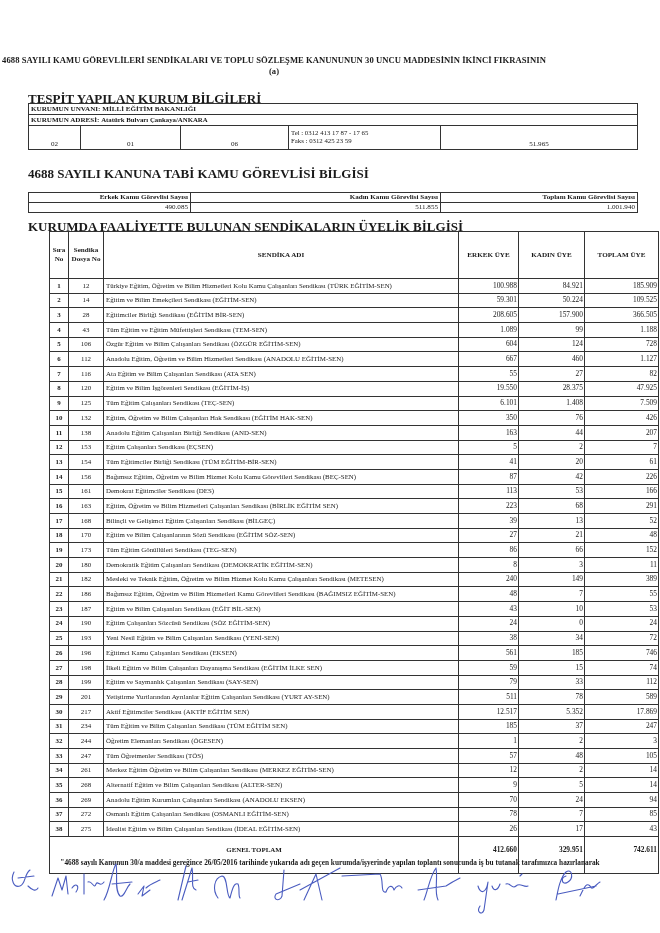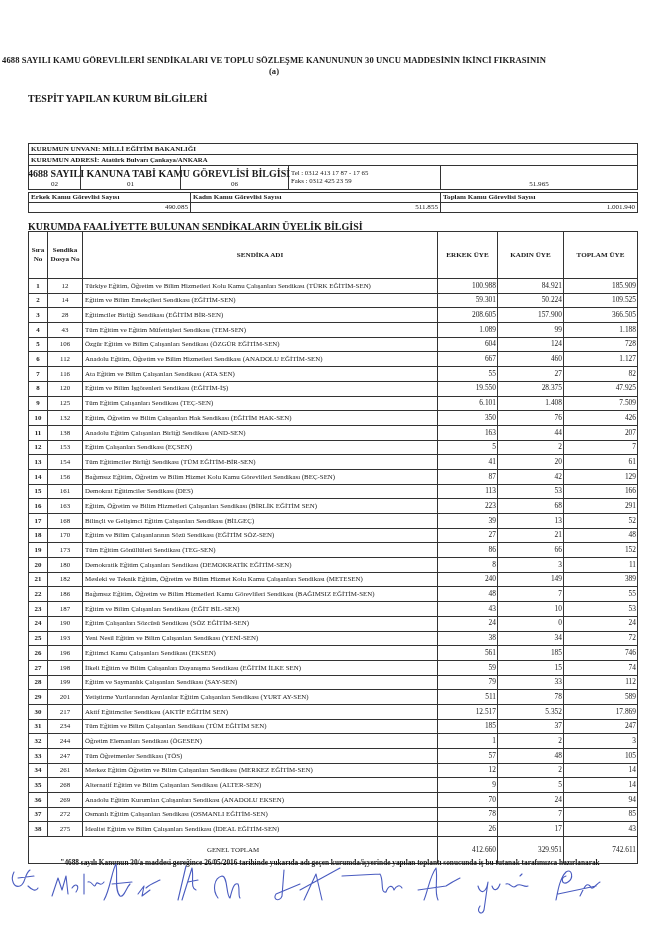--- a/index.html
+++ b/index.html
@@ -1,50 +1,50 @@
 <!DOCTYPE html>
 <html><head>
 <meta charset="utf-8">
 <style>
   html,body{margin:0;padding:0;background:#fff;}
   body{width:660px;height:933px;position:relative;overflow:hidden;font-family:"Liberation Serif","DejaVu Serif",serif;color:#1a1a1a;}
   .title{position:absolute;top:55px;left:0;width:548px;text-align:center;font-weight:bold;font-size:8.6px;line-height:11px;letter-spacing:0.05px;}
-  .sec{position:absolute;left:28px;font-weight:bold;font-size:10px;line-height:9px;text-align:center;}
+  .sec{position:absolute;left:28px;font-weight:bold;font-size:13px;line-height:9px;text-align:center;}
   table{border-collapse:collapse;position:absolute;left:28px;width:609px;table-layout:fixed;}
   td,th{border:1px solid #333;padding:0 2px;font-size:7.1px;line-height:8.4px;overflow:hidden;white-space:nowrap;}
   th{font-weight:bold;}
   #info td.full{font-weight:bold;height:10px;}
   #info td.full span.v{font-weight:bold;}
   #info td.full span.addr{font-weight:bold;font-size:6.8px;}
   #info .hdr td{text-align:center;font-weight:bold;height:20px;white-space:normal;line-height:8.3px;}
   #info .val td{text-align:center;height:22px;vertical-align:bottom;padding-bottom:1px;}
   #info .val td.tel{text-align:left;vertical-align:middle;font-size:6.8px;line-height:8.5px;}
   #emp td{height:9px;font-weight:bold;}
-  #emp .h td{font-weight:bold;text-align:left;margin-left:9px;}
+  #emp .h td{font-weight:bold;text-align:right;margin-left:9px;}
   #emp .v td{text-align:right;font-weight:normal;}
   #mem th{height:46px;text-align:center;white-space:normal;line-height:9px;}
   #mem td{height:13.7px;font-size:6.9px;}
   #mem td.no{text-align:center;font-weight:bold;}
   #mem td.dosya{text-align:center;}
   #mem td.name{text-align:left;}
   #mem td.num{text-align:right;padding-right:1px;font-size:7.4px;}
-  #mem tr.total td{height:17px;font-weight:normal;vertical-align:bottom;padding-bottom:9px;}
+  #mem tr.total td{height:17px;font-weight:bold;vertical-align:bottom;padding-bottom:19px;}
   #mem tr.total td.lbl{text-align:center;}
   .note{position:absolute;top:858px;left:0;width:660px;text-align:center;font-weight:bold;font-size:7.3px;line-height:9px;}
   .sigs{position:absolute;top:860px;left:0;width:660px;height:73px;}
 </style>
 </head>
 <body>
 
 <div class="title">
   <div>4688 SAYILI KAMU GÖREVLİLERİ SENDİKALARI VE TOPLU SÖZLEŞME KANUNUNUN 30 UNCU MADDESİNİN İKİNCİ FIKRASININ (a)</div>
 </div>
 
 <div class="sec" style="top:94px;">TESPİT YAPILAN KURUM BİLGİLERİ</div>
-<table id="info" style="top:103px;margin-top:40px;">
+<table id="info" style="top:103px;">
   <colgroup>
       <col style="width:52px">
       <col style="width:100px">
       <col style="width:108px">
       <col style="width:152px">
       <col style="width:197px">
     </colgroup>
   <tbody>
       <tr>
         <td class="full" colspan="5"><span>KURUMUN UNVANI:</span> <span class="v">MİLLİ EĞİTİM BAKANLIĞI</span></td>
@@ -80,21 +80,21 @@
   </tr>
   <tr class="v">
     <td>490.085</td>
     <td>511.855</td>
     <td>1.001.940</td>
   </tr>
 </tbody>
   </table>
 
 <div class="sec" style="top:222px;">KURUMDA FAALİYETTE BULUNAN SENDİKALARIN ÜYELİK BİLGİSİ</div>
-<table id="mem" style="top:231px;">
+<table id="mem" style="top:231px;margin-left:21px;">
   <colgroup>
       <col style="width:19px">
       <col style="width:35px">
       <col style="width:355px">
       <col style="width:60px">
       <col style="width:66px">
       <col style="width:74px">
     </colgroup>
   <thead>
     <tr>
@@ -210,21 +210,21 @@
         <td class="num">41</td>
         <td class="num">20</td>
         <td class="num">61</td>
       </tr>
       <tr>
         <td class="no">14</td>
         <td class="dosya">156</td>
         <td class="name">Bağımsız Eğitim, Öğretim ve Bilim Hizmet Kolu Kamu Görevlileri Sendikası (BEÇ-SEN)</td>
         <td class="num">87</td>
         <td class="num">42</td>
-        <td class="num">129</td>
+        <td class="num">226</td>
       </tr>
       <tr>
         <td class="no">15</td>
         <td class="dosya">161</td>
         <td class="name">Demokrat Eğitimciler Sendikası  (DES)</td>
         <td class="num">113</td>
         <td class="num">53</td>
         <td class="num">166</td>
       </tr>
       <tr>

